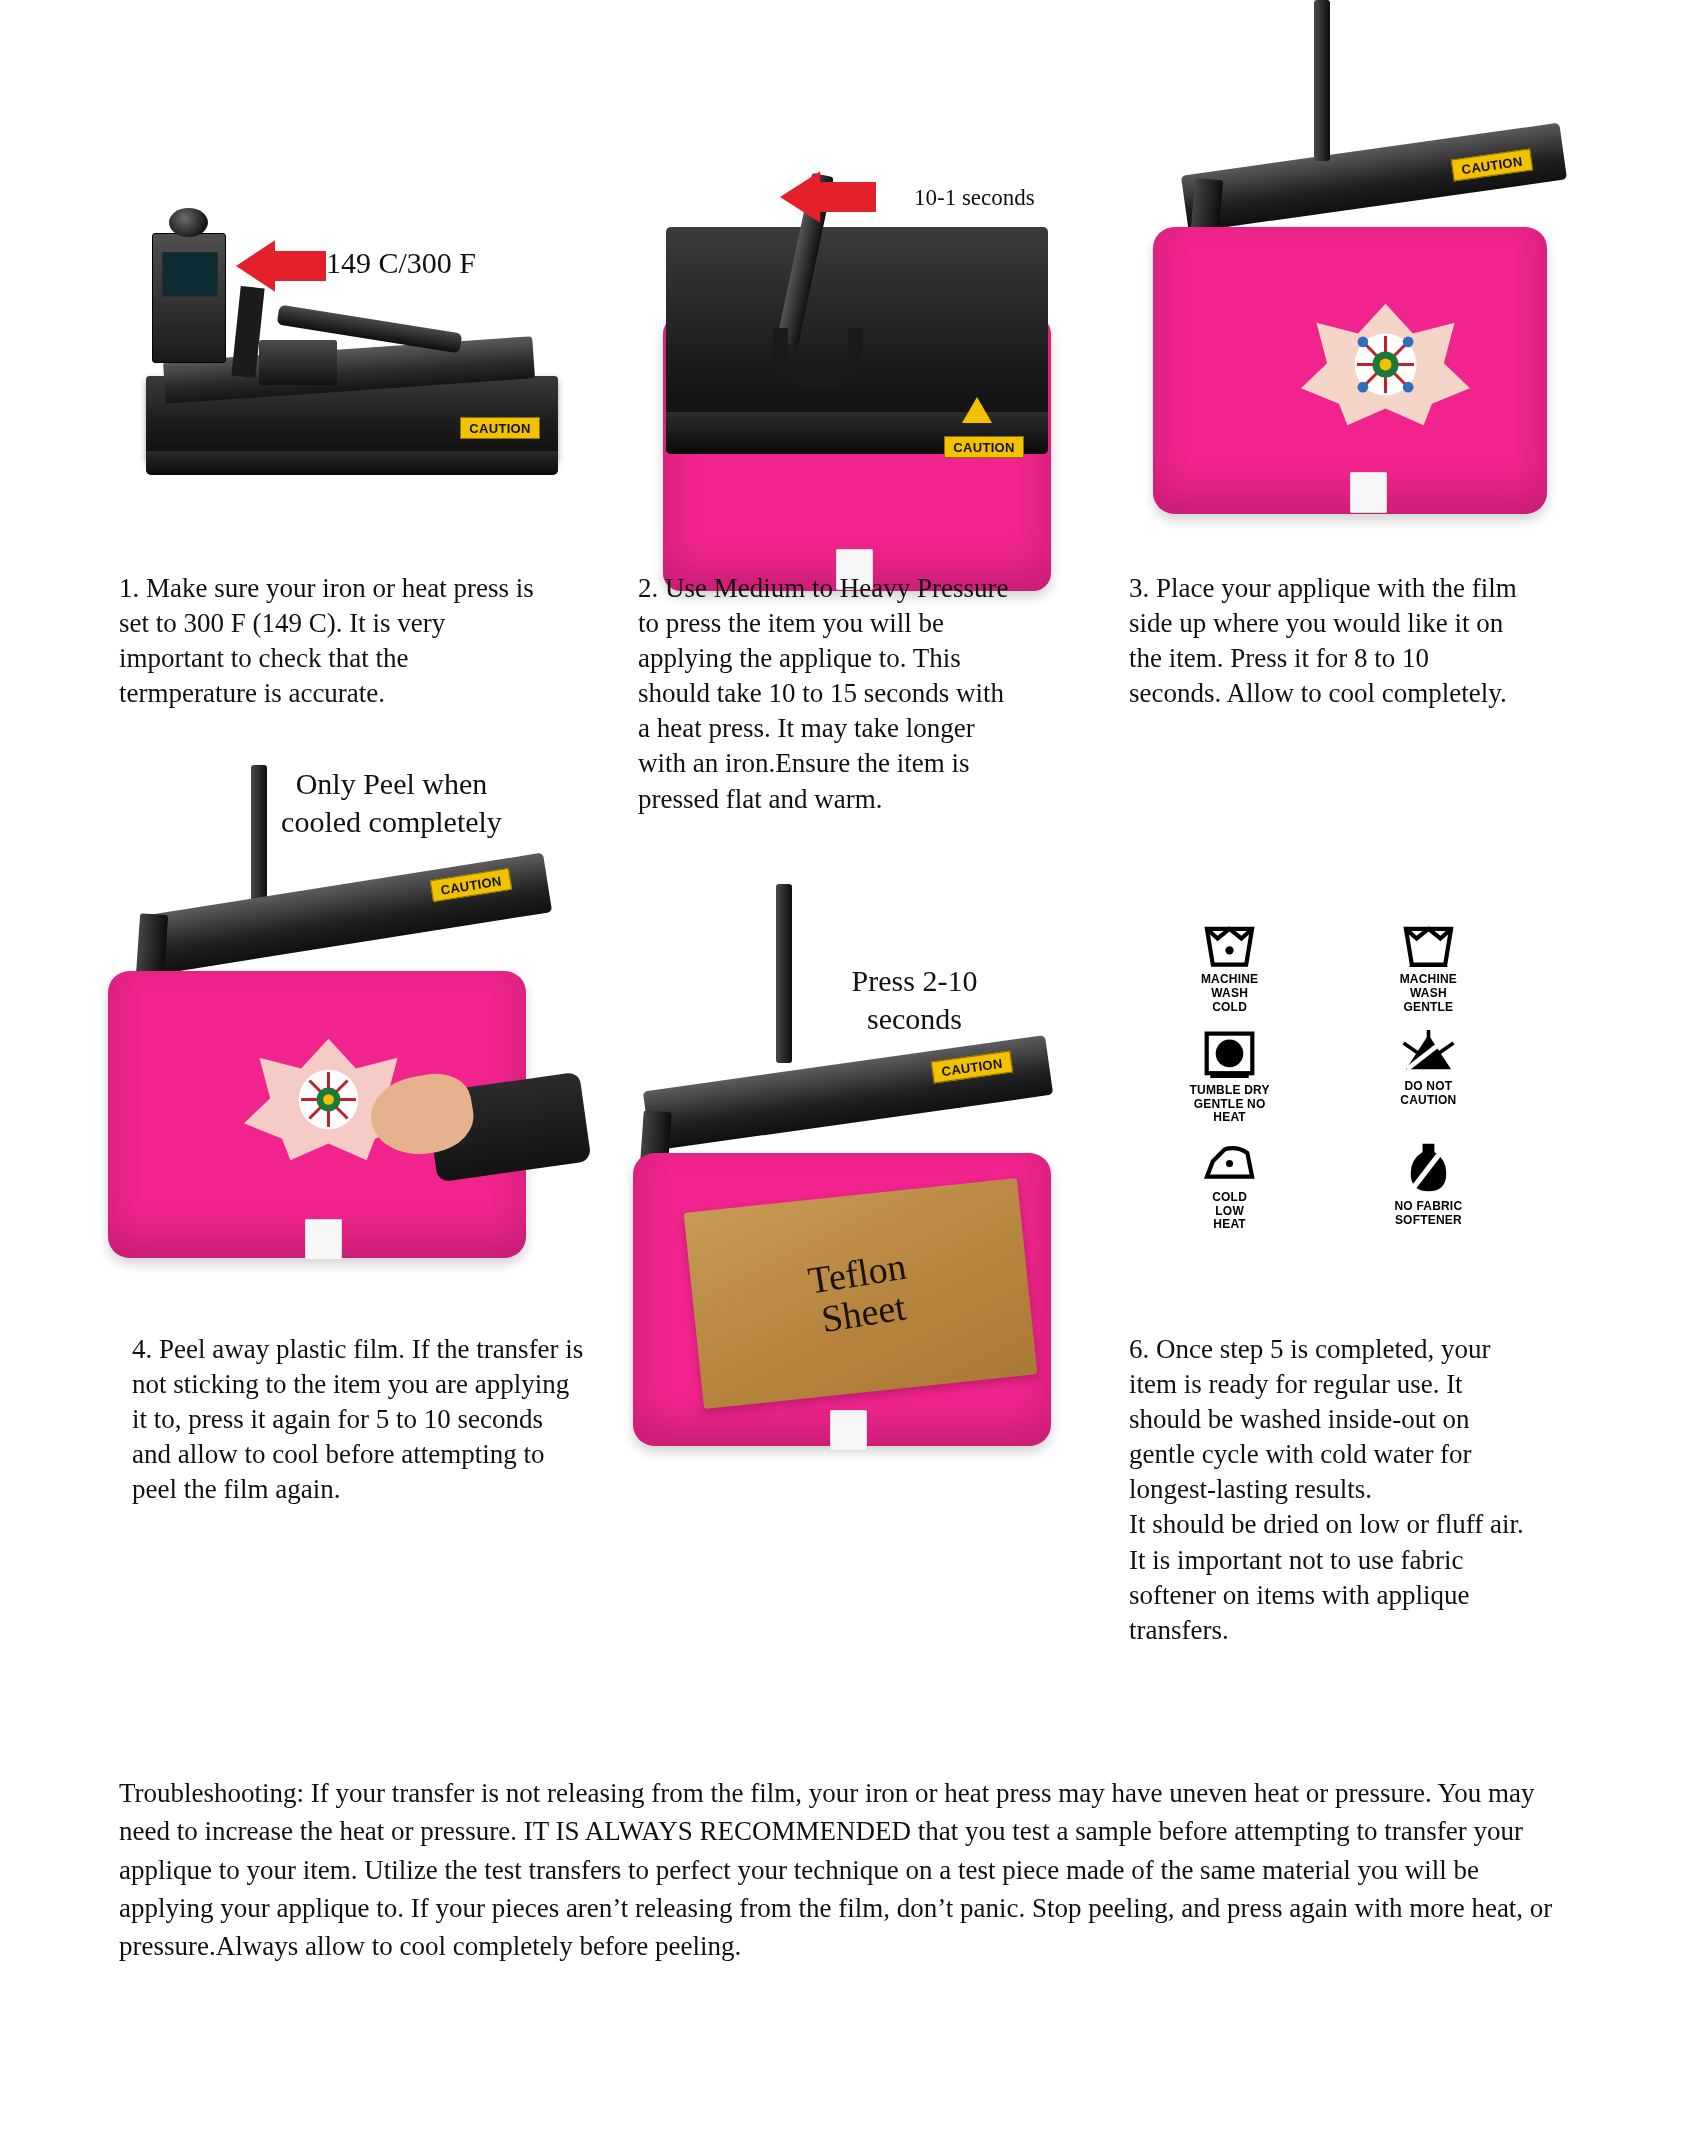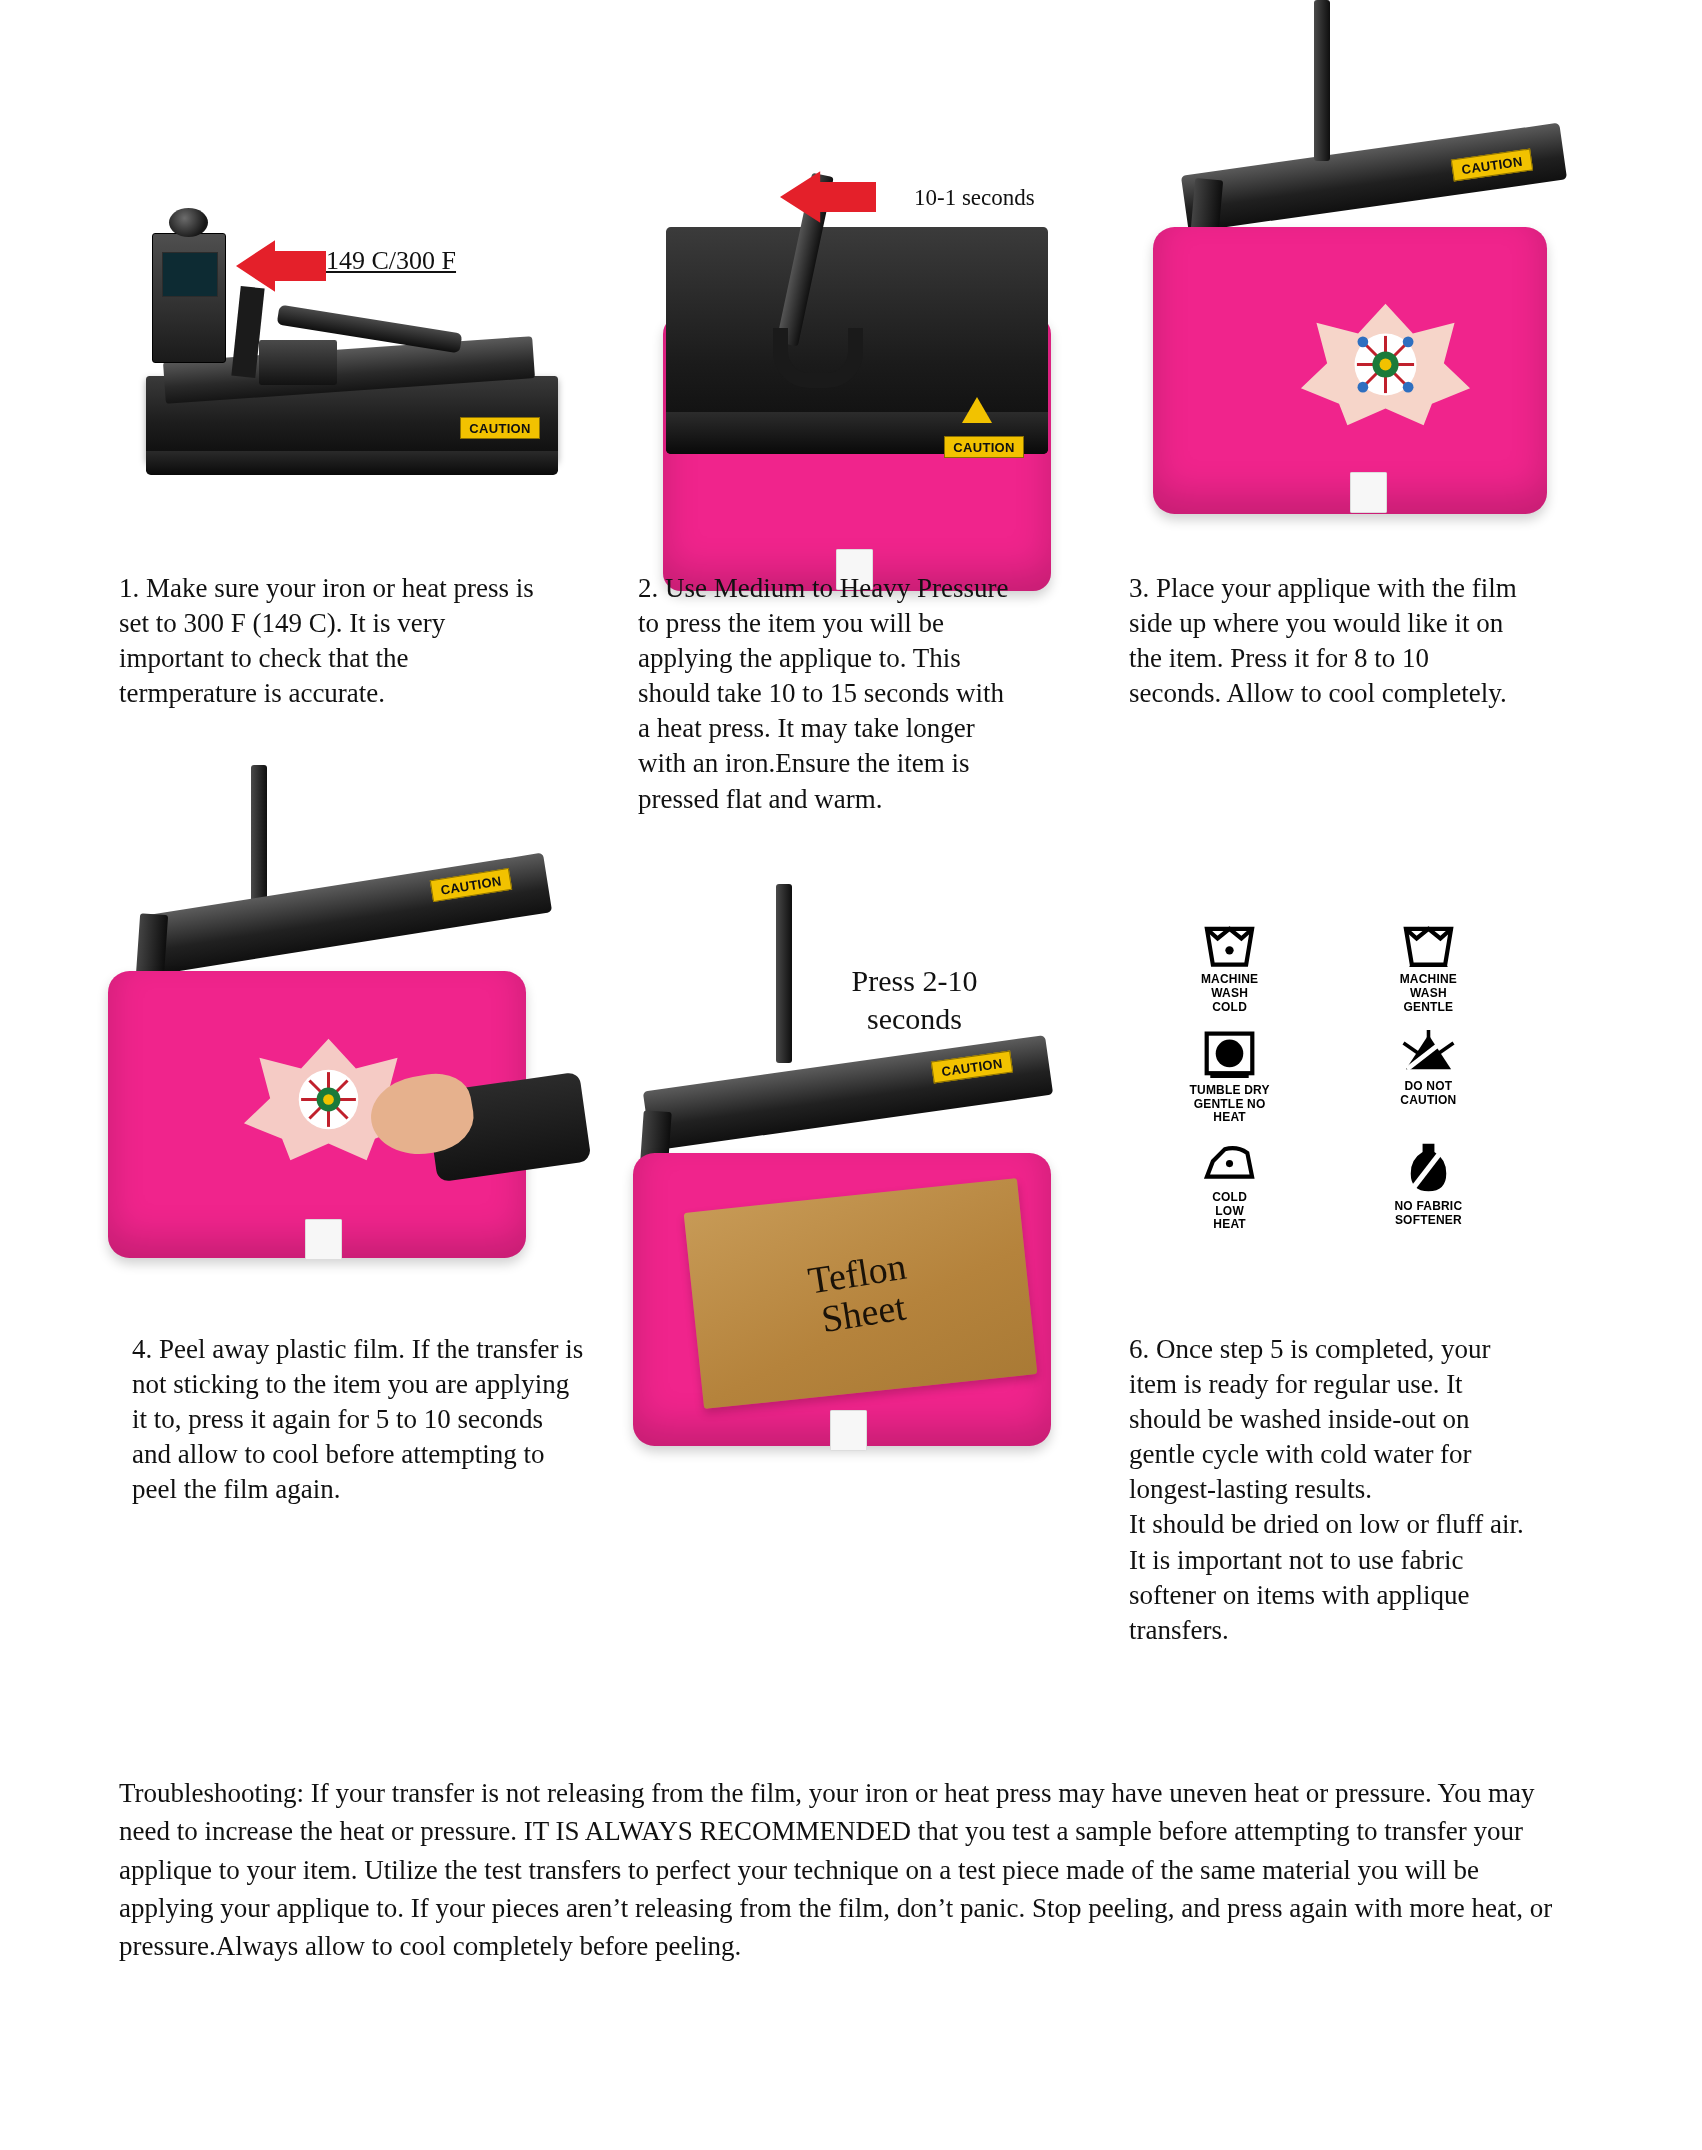--- a/index.html
+++ b/index.html
@@ -199,21 +199,21 @@
 
     <div class="handlebar" style="left:149px; top:122px; width:185px; height:20.3px; transform:rotate(9deg);"></div>
     <div class="abs" style="left:108px; top:90px; width:24px; height:90px; background:#1b1b1b; transform:rotate(6deg);"></div>
     <div class="abs" style="left:131px; top:143px; width:78px; height:45px; background:linear-gradient(180deg,#4a4a4a,#121212); border-radius:2.4px;"></div>
     <div class="caution" style="left:332px; top:220px; width:78px; height:20.3px; font-size:13px;">CAUTION</div>
   </div>
 
   <svg class="arrow-red" style="left:233px; top:239px;" width="96" height="54" viewBox="0 0 160 90">
     <path d="M155 20 H70 V2 L5 45 L70 88 V70 H155 Z" fill="#e4202a"></path>
   </svg>
-  <div class="abs annot" style="left:326px; top:246px; font-size:26px;text-decoration:underline;">149 C/300 F</div>
+  <div class="abs annot" style="left:326px; top:246px; font-size:30px;">149 C/300 F</div>
 
   <div class="abs" style="left:645px; top:137px; width:442px; height:406px;">
 
     <div class="shirt" style="left:18px; top:179px; width:388px; height:275px; border-radius:18px;"></div>
     <div class="tag" style="left:191px; top:412px; width:35px; height:39px;"></div>
 
     <div class="abs" style="left:21px; top:90px; width:382px; height:227px; background:linear-gradient(180deg,#3b3b3b 0%, #1b1b1b 60%, #0c0c0c 100%); border-radius:4.8px;"></div>
     <div class="abs" style="left:21px; top:275px; width:382px; height:42px; background:linear-gradient(180deg,#2c2c2c,#090909); border-radius:0 0 4.8px 4.8px;"></div>
     <div class="caution" style="left:299px; top:299px; width:78px; height:20.3px; font-size:13px;">CAUTION</div>
     <div class="abs" style="left:317px; top:260px; width:0; height:0; border-left:15.5px solid transparent; border-right:15.5px solid transparent; border-bottom:26px solid #f2c200;"></div>
@@ -259,20 +259,22 @@
         <circle cx="112" cy="148" r="9"></circle>
           <circle cx="188" cy="148" r="9"></circle>
       </g>
     </svg>
   </div>
 
   <div class="abs caption" style="left:119px; top:571px; width:430px;">1. Make sure your iron or heat press is set to 300 F (149 C). It is very important to check that the termperature is accurate.</div>
   <div class="abs caption" style="left:638px; top:571px; width:382px;">2. Use Medium to Heavy Pressure to press the item you will be applying the applique to. This should take 10 to 15 seconds with a heat press. It may take longer with an iron.Ensure the item is pressed flat and warm.</div>
   <div class="abs caption" style="left:1129px; top:571px; width:394px;">3. Place your applique with the film side up where you would like it on the item. Press it for 8 to 10 seconds. Allow to cool completely.</div>
 
+  <div class="abs annot big" style="left:257px; top:765px; width:269px;">Only Peel when
+cooled completely</div>
 
   <div class="abs" style="left:108px; top:765px; width:466px; height:550px;">
     <div class="abs" style="left:143px; top:0px; width:15.5px; height:137px; background:linear-gradient(90deg,#4a4a4a,#0e0e0e); border-radius:3px;"></div>
     <div class="abs" style="left:36px; top:119px; width:406px; height:60px; background:linear-gradient(180deg,#5c5c5c,#212121 60%,#101010); border-radius:4.8px; transform:rotate(-9deg);"></div>
     <div class="caution" style="left:323px; top:109px; width:78px; height:20.3px; font-size:13px; transform:rotate(-9deg);">CAUTION</div>
     <div class="abs" style="left:27px; top:149px; width:27.5px; height:149px; background:linear-gradient(90deg,#444,#0d0d0d); border-radius:3px; transform:rotate(4deg);"></div>
 
     <div class="shirt" style="left:0px; top:206px; width:418px; height:287px; border-radius:21.5px;"></div>
     <div class="tag" style="left:197px; top:454px; width:35px; height:39px;"></div>
 

